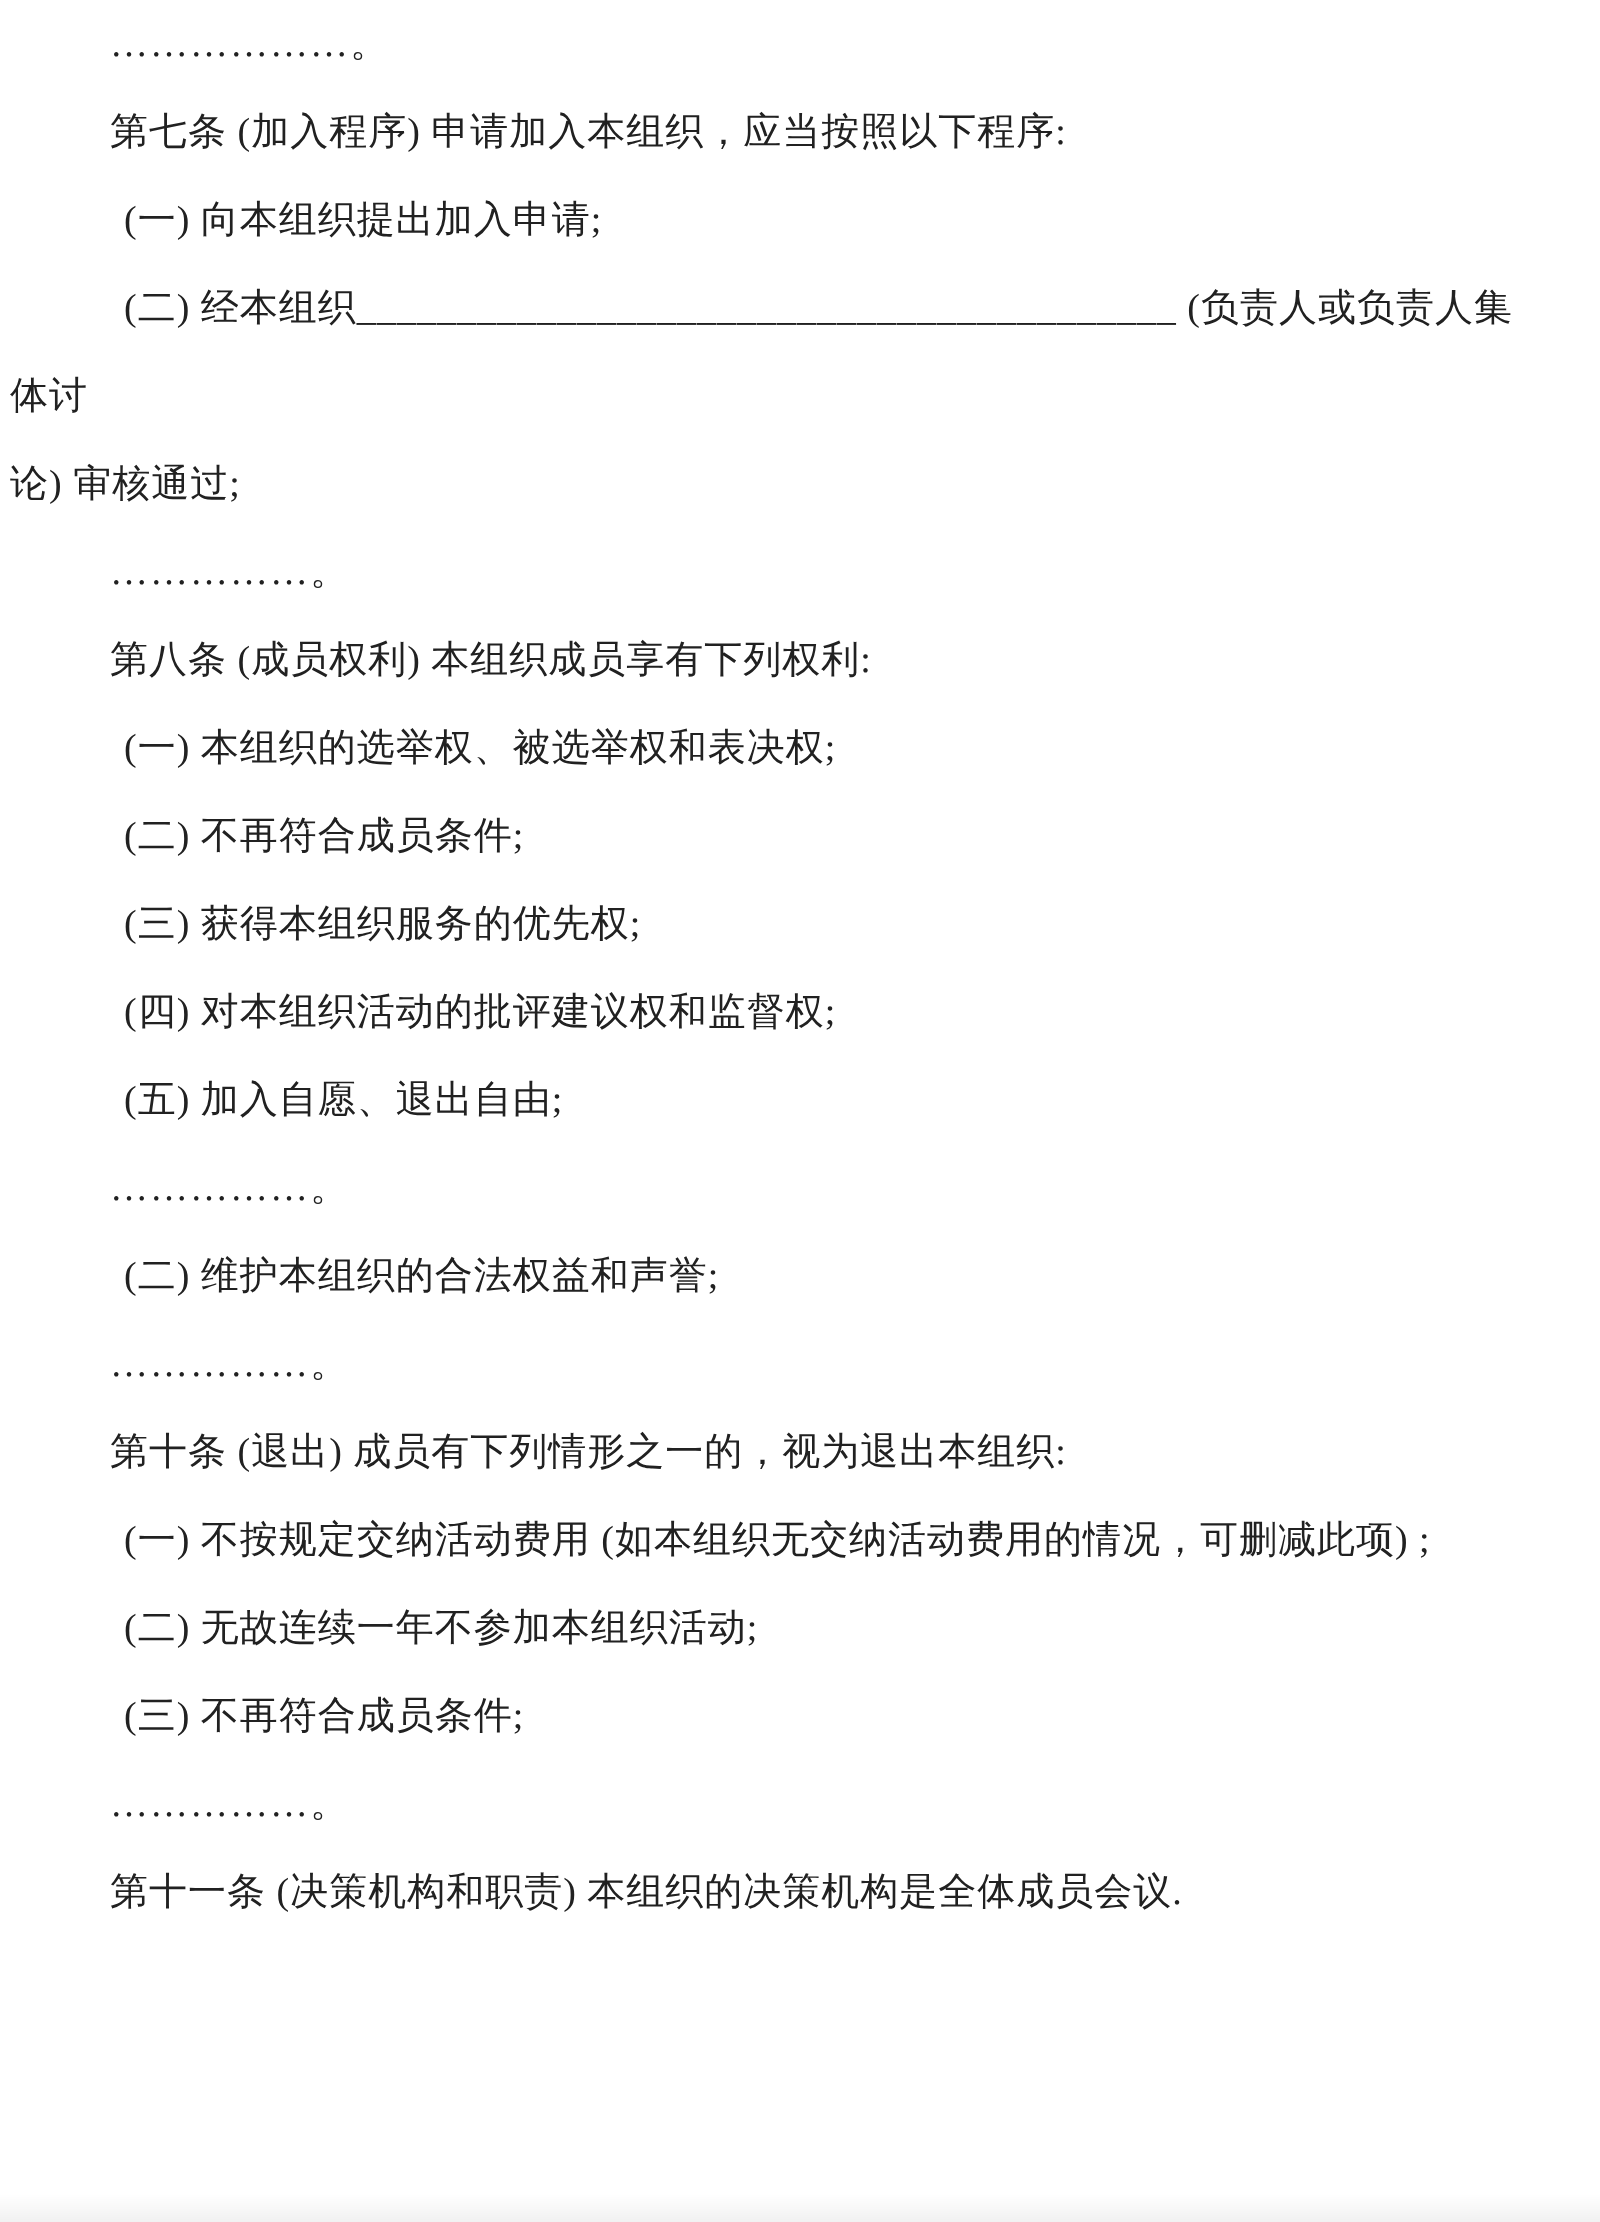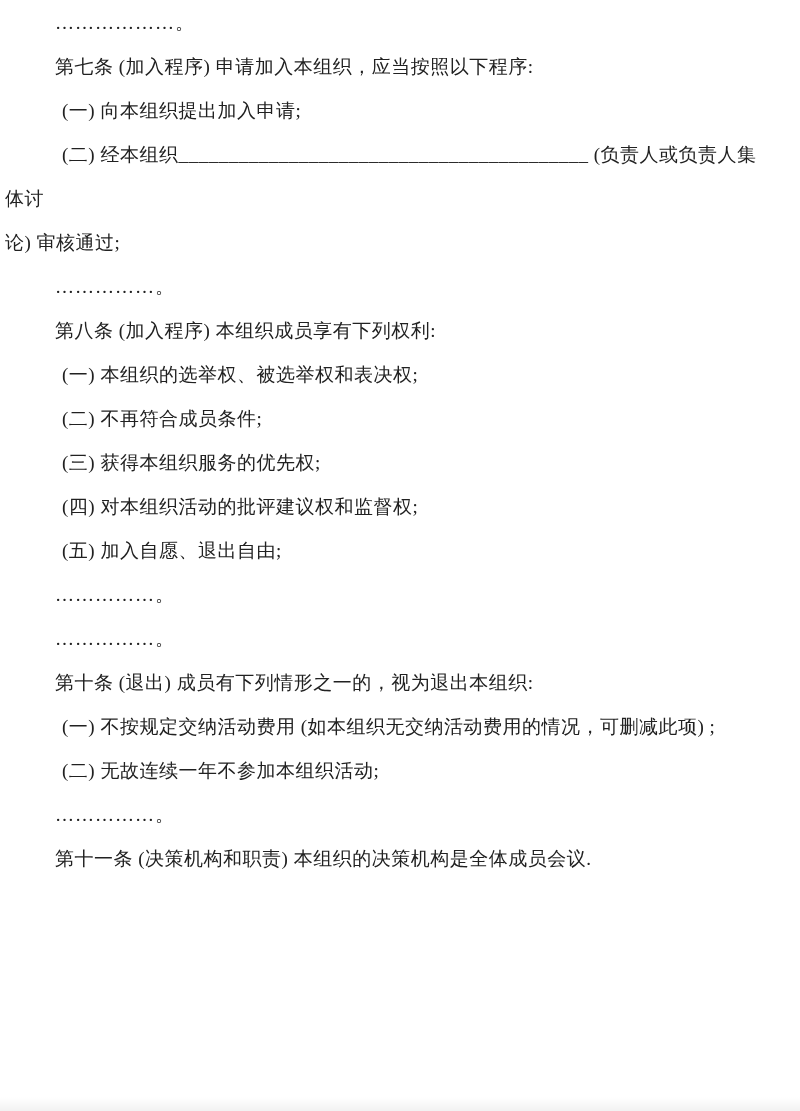--- a/index.html
+++ b/index.html
@@ -52,27 +52,29 @@
 </head>
 <body>
 
 <div class="doc-page" style="background: rgb(255, 255, 255); color: rgb(33, 33, 33);">
     <p class="ellipsis">………………。</p>
     <p class="article">第七条 (加入程序) 申请加入本组织，应当按照以下程序:</p>
     <p class="item">(一) 向本组织提出加入申请;</p>
     <p class="item">(二) 经本组织_________________________________________ (负责人或负责人集体讨
 论) 审核通过;</p>
     <p class="ellipsis">……………。</p>
-    <p class="article">第八条 (加入程序) 本组织成员享有下列权利:</p>
+    <p class="article">第八条 (成员权利) 本组织成员享有下列权利:</p>
     <p class="item">(一) 本组织的选举权、被选举权和表决权;</p>
     <p class="item">(二) 不再符合成员条件;</p>
     <p class="item">(三) 获得本组织服务的优先权;</p>
     <p class="item">(四) 对本组织活动的批评建议权和监督权;</p>
     <p class="item">(五) 加入自愿、退出自由;</p>
     <p class="ellipsis">……………。</p>
+    <p class="item">(二) 维护本组织的合法权益和声誉;</p>
     <p class="ellipsis">……………。</p>
     <p class="article">第十条 (退出) 成员有下列情形之一的，视为退出本组织:</p>
     <p class="item">(一) 不按规定交纳活动费用 (如本组织无交纳活动费用的情况，可删减此项) ;</p>
     <p class="item">(二) 无故连续一年不参加本组织活动;</p>
+    <p class="item">(三) 不再符合成员条件;</p>
     <p class="ellipsis">……………。</p>
     <p class="article">第十一条 (决策机构和职责) 本组织的决策机构是全体成员会议.</p>
   </div>
 <div class="bottom-fade"></div>
 
 </body></html>

